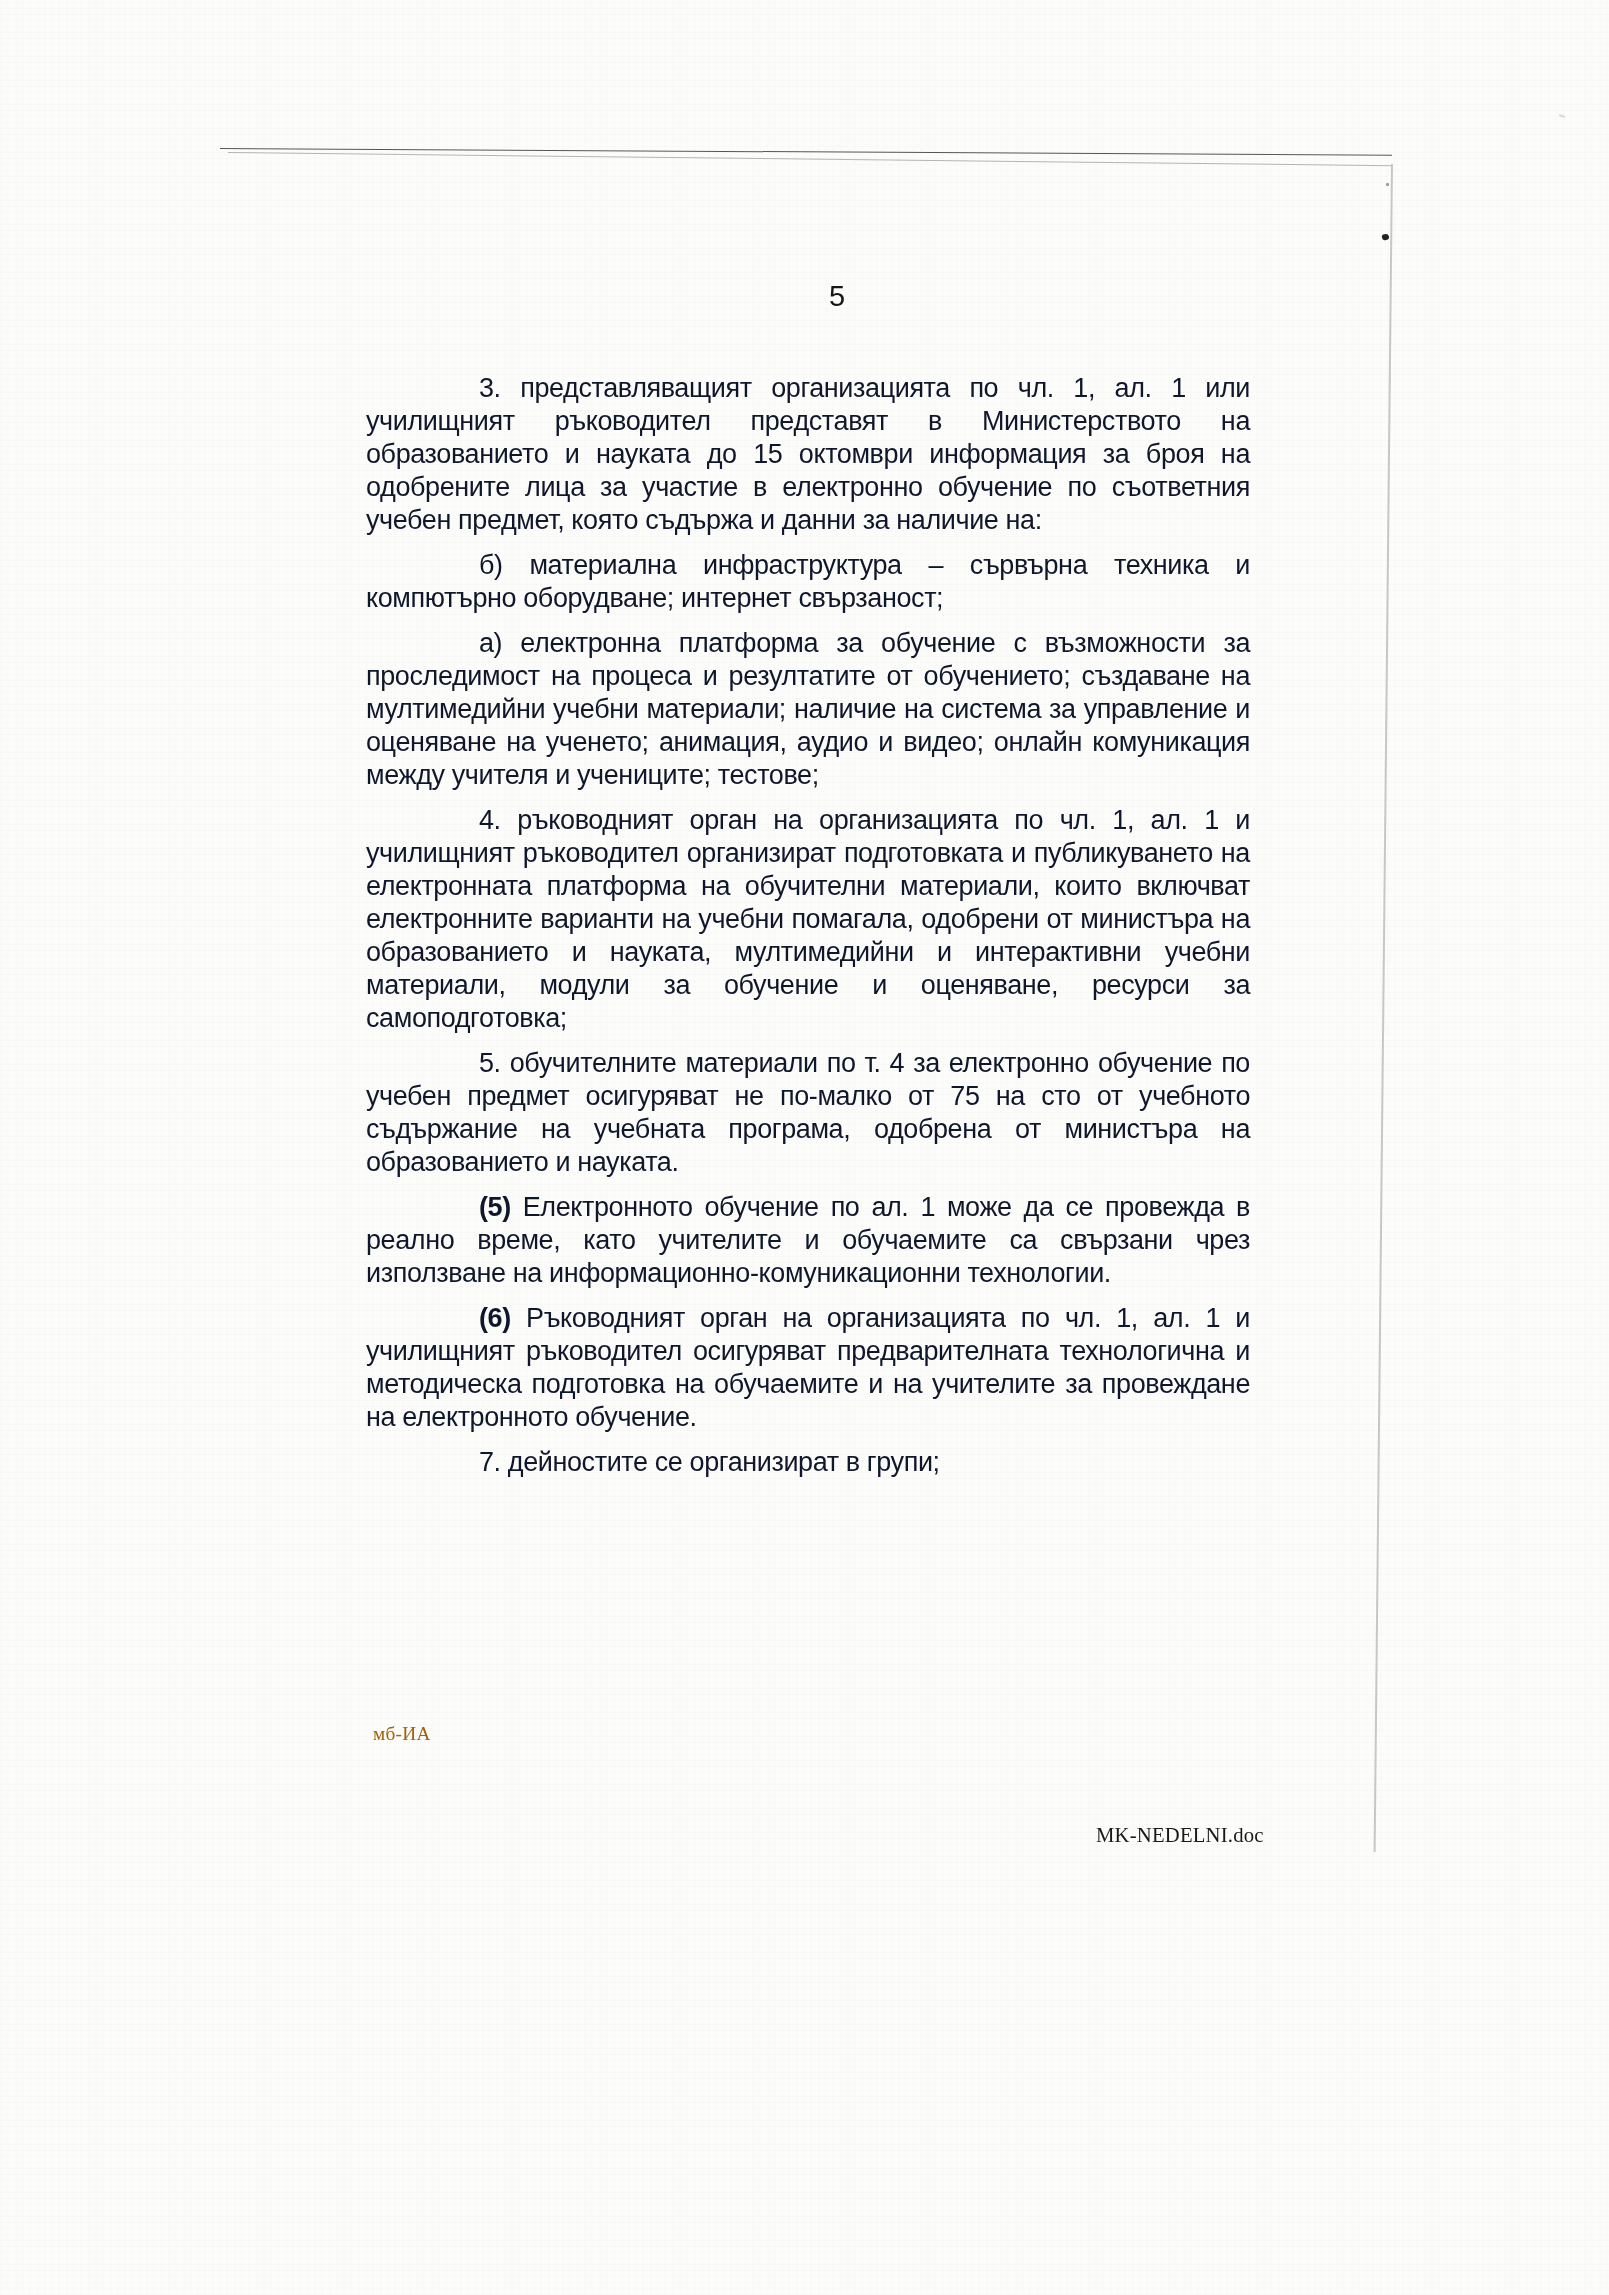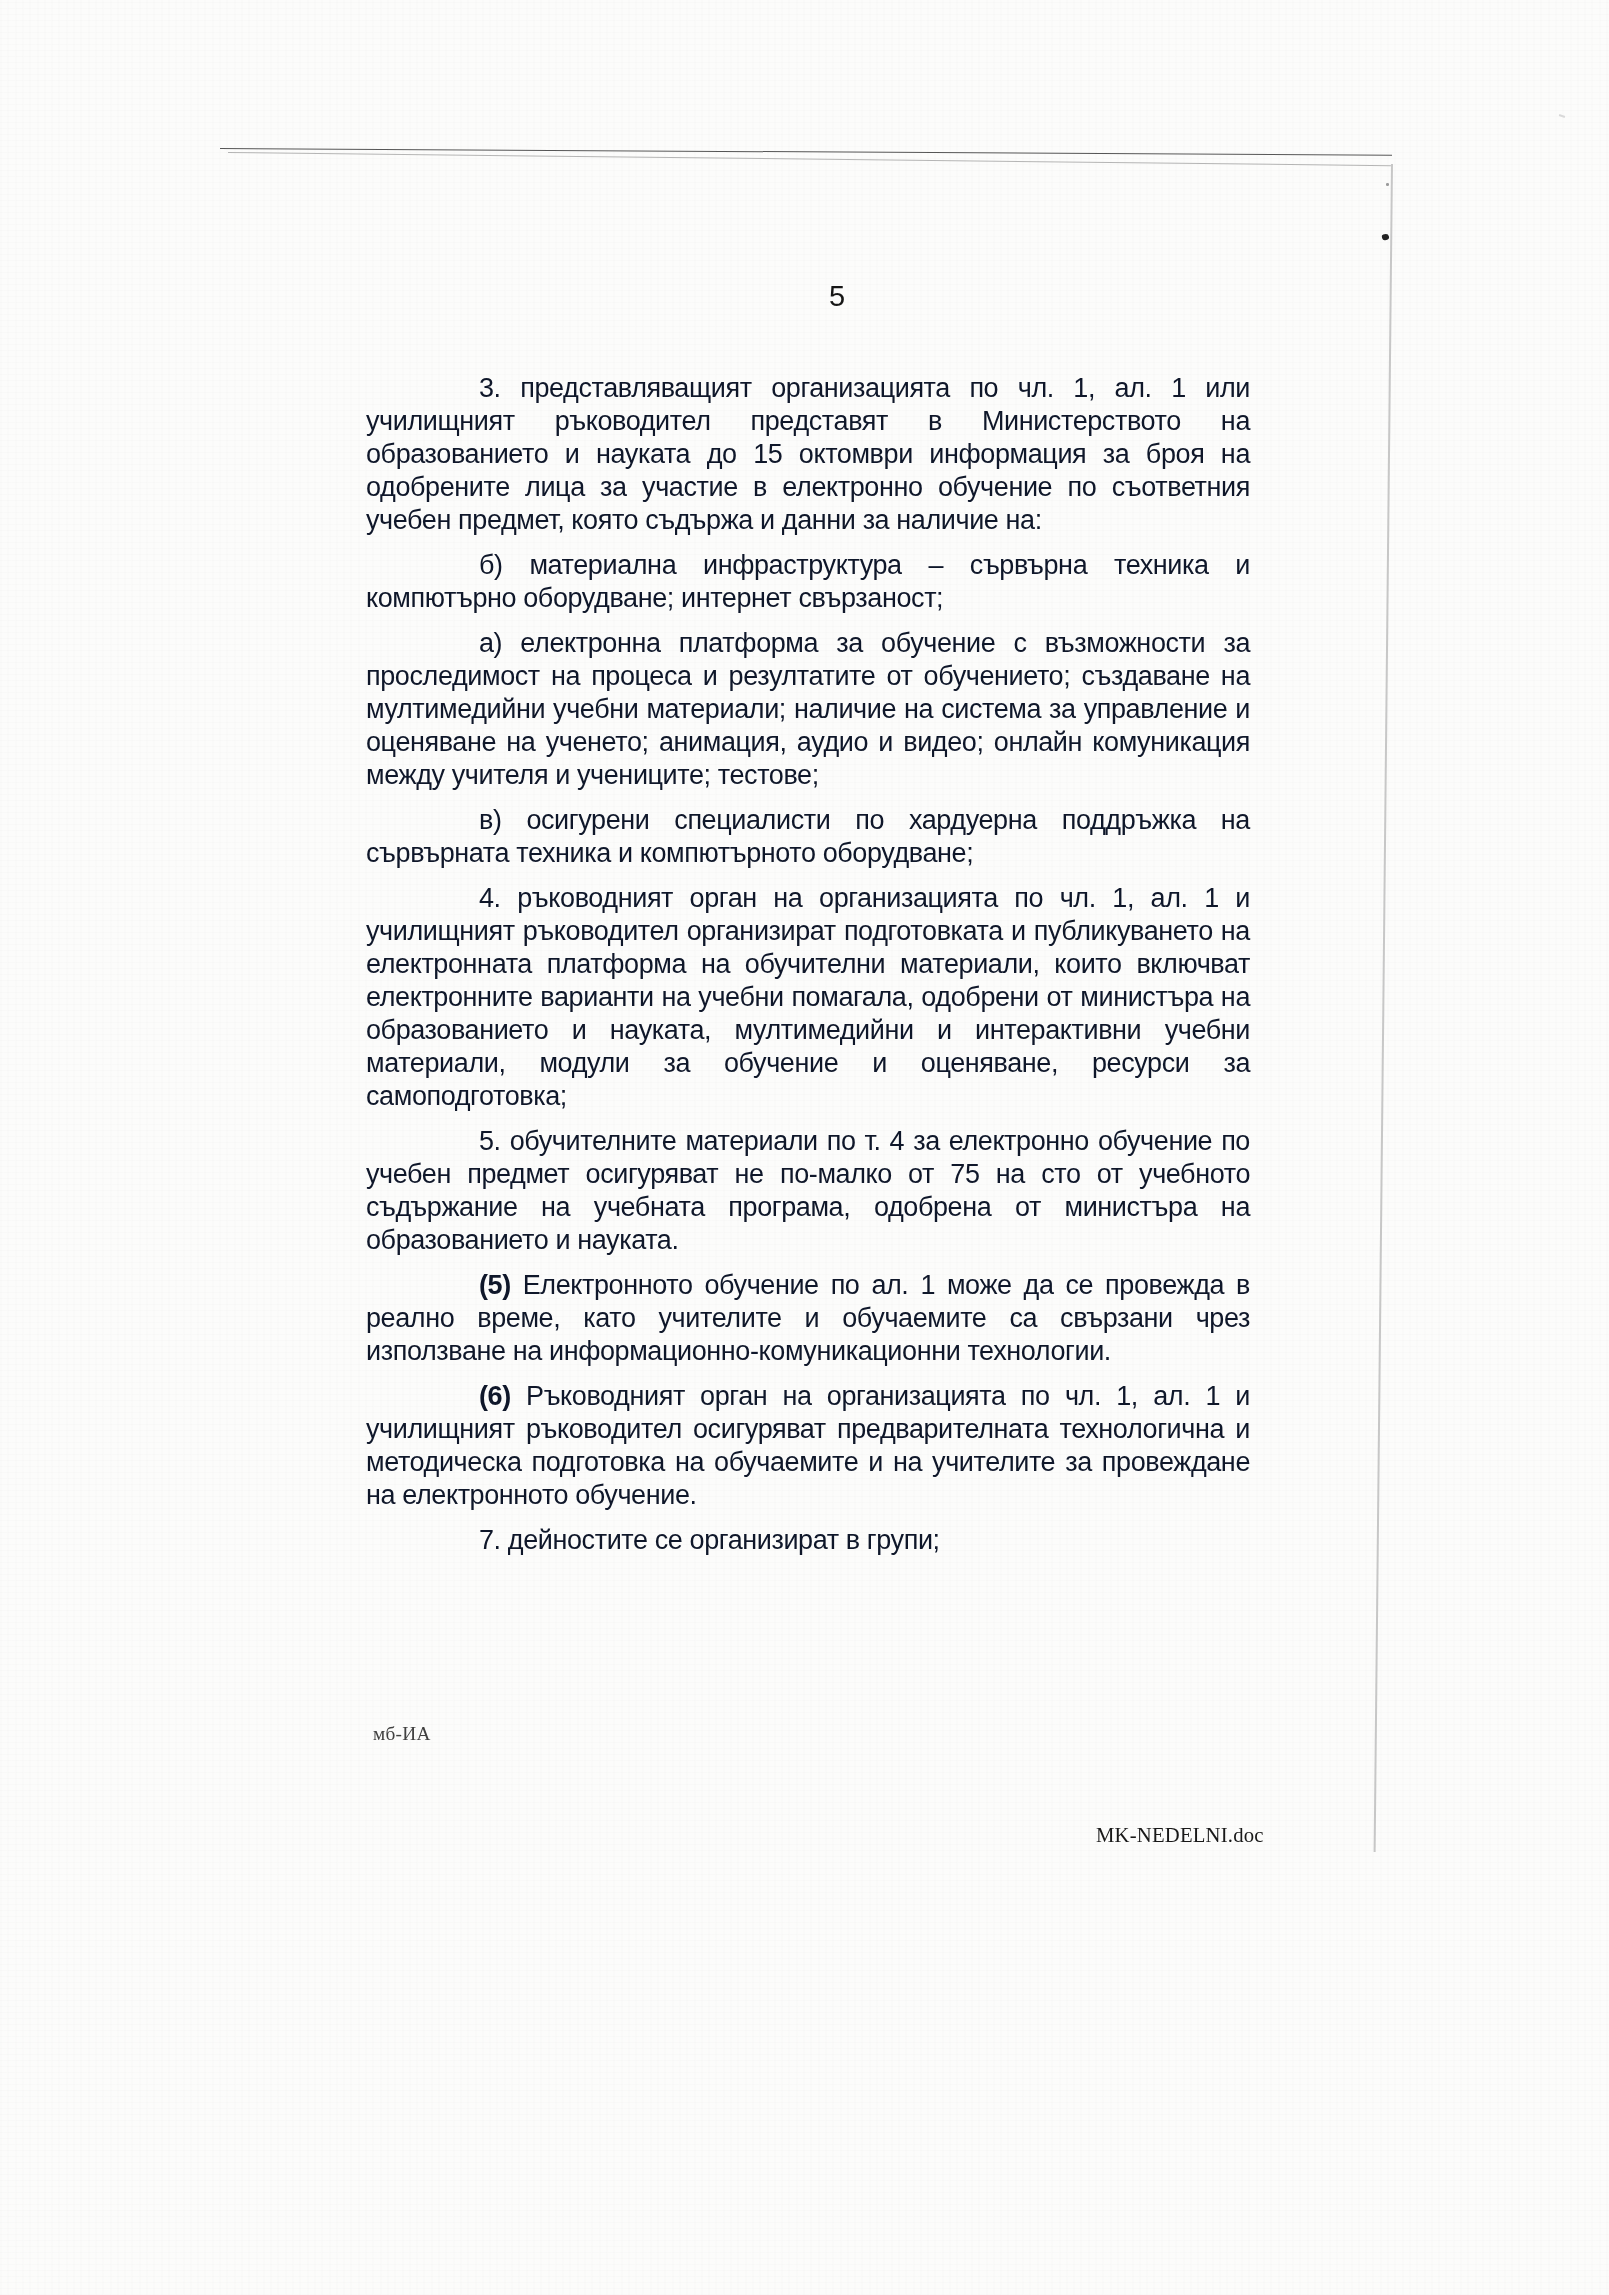--- a/index.html
+++ b/index.html
@@ -59,21 +59,21 @@
     text-align: justify; color: #0f172a;
   }
   .doc-body p {
     margin: 0 0 12px 0;
     text-indent: 113px;
   }
   .lead { font-weight: bold; }
 
   .footer-left {
     position: absolute; left: 373px; top: 1723px;
-    font-family: "Liberation Serif", serif; font-size: 19.3px; color: #404040;
+    font-family: "Liberation Serif", serif; font-size: 19.3px; color: #a16207;
     letter-spacing: 0.3px;
   }
   .footer-right {
     position: absolute; left: 1096px; top: 1824px;
     font-family: "Liberation Serif", serif; font-size: 20.7px; color: #191919;
     letter-spacing: 0.2px;
   }
 </style>
 </head>
 <body>
@@ -86,21 +86,20 @@
 <div class="mark-dash"></div>
 <div class="mark-dot"></div>
 <div class="speck-tr"></div>
 
 <div class="page-number">5</div>
 
 <div class="doc-body">
   <p><b class="lead"></b><span>3. представляващият организацията по чл. 1, ал. 1 или училищният ръководител представят в Министерството на образованието и науката до 15 октомври информация за броя на одобрените лица за участие в електронно обучение по съответния учебен предмет, която съдържа и данни за наличие на:</span></p>
   <p><b class="lead"></b><span>б) материална инфраструктура – сървърна техника и компютърно оборудване; интернет свързаност;</span></p>
   <p><b class="lead"></b><span>а) електронна платформа за обучение с възможности за проследимост на процеса и резултатите от обучението; създаване на мултимедийни учебни материали; наличие на система за управление и оценяване на ученето; анимация, аудио и видео; онлайн комуникация между учителя и учениците; тестове;</span></p>
-  <p><b class="lead"></b><span>в) осигурени специалисти по хардуерна поддръжка на сървърната техника и компютърното оборудване;</span></p>
   <p><b class="lead"></b><span>4. ръководният орган на организацията по чл. 1, ал. 1 и училищният ръководител организират подготовката и публикуването на електронната платформа на обучителни материали, които включват електронните варианти на учебни помагала, одобрени от министъра на образованието и науката, мултимедийни и интерактивни учебни материали, модули за обучение и оценяване, ресурси за самоподготовка;</span></p>
   <p><b class="lead"></b><span>5. обучителните материали по т. 4 за електронно обучение по учебен предмет осигуряват не по-малко от 75 на сто от учебното съдържание на учебната програма, одобрена от министъра на образованието и науката.</span></p>
   <p><b class="lead">(5)</b><span> Електронното обучение по ал. 1 може да се провежда в реално време, като учителите и обучаемите са свързани чрез използване на информационно-комуникационни технологии.</span></p>
   <p><b class="lead">(6)</b><span> Ръководният орган на организацията по чл. 1, ал. 1 и училищният ръководител осигуряват предварителната технологична и методическа подготовка на обучаемите и на учителите за провеждане на електронното обучение.</span></p>
   <p><b class="lead"></b><span>7. дейностите се организират в групи;</span></p>
 </div>
 
 <div class="footer-left">мб-ИА</div>
 <div class="footer-right">MK-NEDELNI.doc</div>
 

